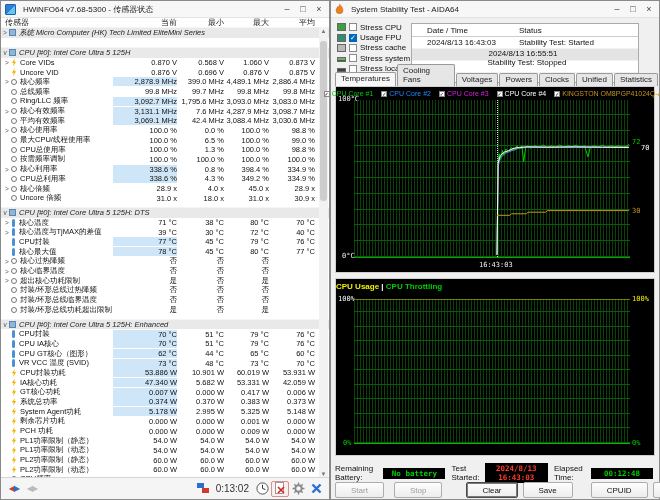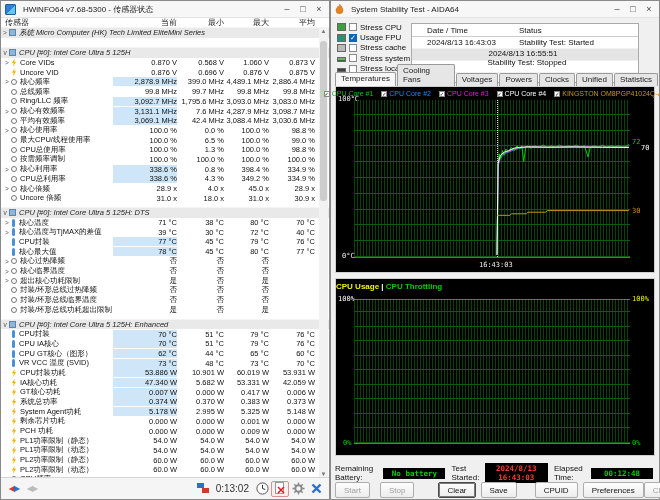--- a/index.html
+++ b/index.html
@@ -101,21 +101,21 @@
   #legend1{position:absolute;left:0;right:0;top:3px;display:flex;justify-content:center;font-size:7px;}
   .leg-item{display:flex;align-items:center;margin:0 4px;white-space:nowrap;}
   .leg-cb{width:6px;height:6px;background:#fff;border:1px solid #888;margin-right:2px;
           display:flex;align-items:center;justify-content:center;font-size:5px;color:#000;box-sizing:border-box;}
   #g2-title{position:absolute;left:0;right:0;top:3px;font-size:8px;font-weight:bold;}
 
   #info-row{position:absolute;left:4px;top:462px;display:flex;align-items:center;font-size:8px;color:#111;}
   .infobox{background:#000;padding:1px 5px;margin:0 6px 0 4px;font-size:7.5px;font-weight:bold;
            font-family:"DejaVu Sans Mono","Liberation Mono",monospace;min-width:52px;text-align:center;}
   #button-row{position:absolute;left:4px;right:6px;top:481px;display:flex;align-items:center;}
-  .btn{font-size:8px;height:16px;padding:0 8px;background:linear-gradient(#fdfdfd,#ededed);
+  .btn{font-size:8px;height:16px;padding:0 15px;background:linear-gradient(#fdfdfd,#ededed);
        border:1px solid #adadad;border-radius:2px;color:#111;display:flex;align-items:center;box-sizing:border-box;}
   .btn.disabled{color:#9d9d9d;}
   .btn.default{border:1px solid #4a4a4a;box-shadow:inset 0 0 0 1px #7a7a7a;}
 </style>
 </head>
 <body>
 
 <div class="win" id="hwinfo-window">
   <div class="titlebar">
     <span class="appicon"></span>

